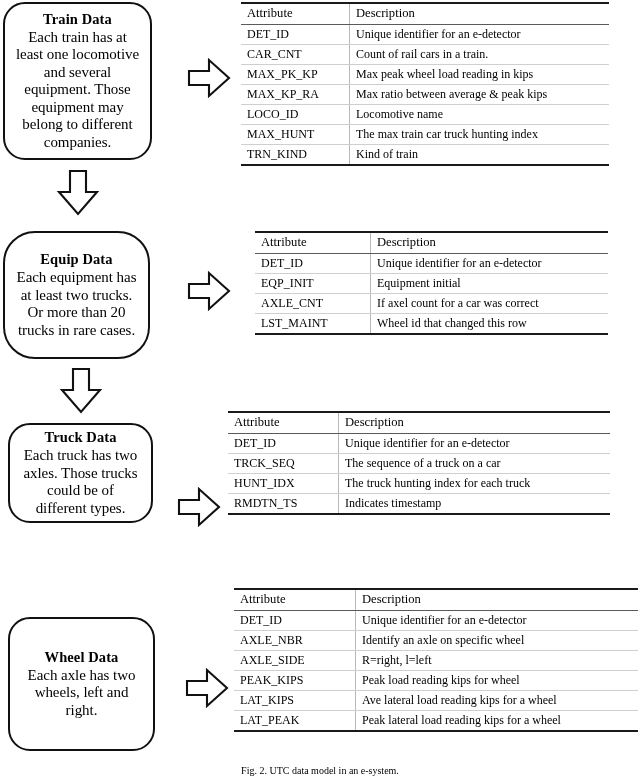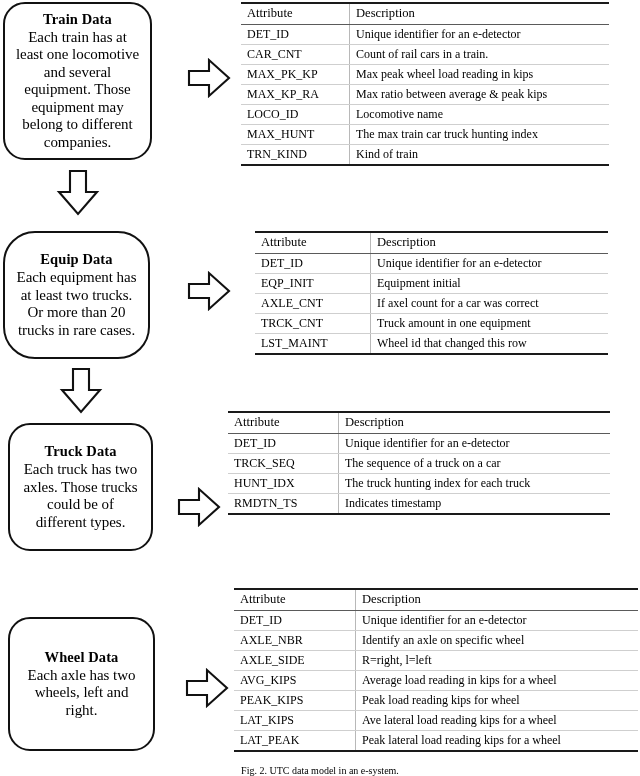--- a/index.html
+++ b/index.html
@@ -120,21 +120,21 @@
 <div class="entity-box" id="box-train" style="left:3px; top:2px; width:149px; height:158px;">
   <div class="entity-title">Train Data</div>
   <div class="entity-desc">Each train has at least one locomotive and several equipment. Those equipment may belong to different companies.</div>
 </div>
 
 <div class="entity-box" id="box-equip" style="left:3px; top:231px; width:147px; height:128px;border-radius:32px;">
   <div class="entity-title">Equip Data</div>
   <div class="entity-desc">Each equipment has at least two trucks. Or more than 20 trucks in rare cases.</div>
 </div>
 
-<div class="entity-box" id="box-truck" style="left:8px; top:423px; width:145px; height:128px;">
+<div class="entity-box" id="box-truck" style="left:8px; top:423px; width:145px; height:100px;">
   <div class="entity-title">Truck Data</div>
   <div class="entity-desc">Each truck has two axles. Those trucks could be of different types.</div>
 </div>
 
 <div class="entity-box" id="box-wheel" style="left:8px; top:617px; width:147px; height:134px;">
   <div class="entity-title">Wheel Data</div>
   <div class="entity-desc">Each axle has two wheels, left and right.</div>
 </div>
 
 <div class="arrow" style="left:186px; top:55px;">
@@ -226,24 +226,20 @@
       </tr>
       <tr>
         <td class="col-attr">EQP_INIT</td>
         <td>Equipment initial</td>
       </tr>
       <tr>
         <td class="col-attr">AXLE_CNT</td>
         <td>If axel count for a car was correct</td>
       </tr>
       <tr>
-        <td class="col-attr">TRCK_CNT</td>
-        <td>Truck amount in one equipment</td>
-      </tr>
-      <tr>
         <td class="col-attr">LST_MAINT</td>
         <td>Wheel id  that changed this row</td>
       </tr>
     </tbody>
 </table>
 
 <table class="attr-table" id="table-truck">
   <thead>
     <tr>
       <th class="col-attr-head">Attribute</th>
@@ -284,24 +280,20 @@
       </tr>
       <tr>
         <td class="col-attr">AXLE_NBR</td>
         <td>Identify an axle on specific wheel</td>
       </tr>
       <tr>
         <td class="col-attr">AXLE_SIDE</td>
         <td>R=right, l=left</td>
       </tr>
       <tr>
-        <td class="col-attr">AVG_KIPS</td>
-        <td>Average load reading in kips for a wheel</td>
-      </tr>
-      <tr>
         <td class="col-attr">PEAK_KIPS</td>
         <td>Peak load reading kips for wheel</td>
       </tr>
       <tr>
         <td class="col-attr">LAT_KIPS</td>
         <td>Ave lateral load reading kips for a wheel</td>
       </tr>
       <tr>
         <td class="col-attr">LAT_PEAK</td>
         <td>Peak lateral load reading kips for a wheel</td>

